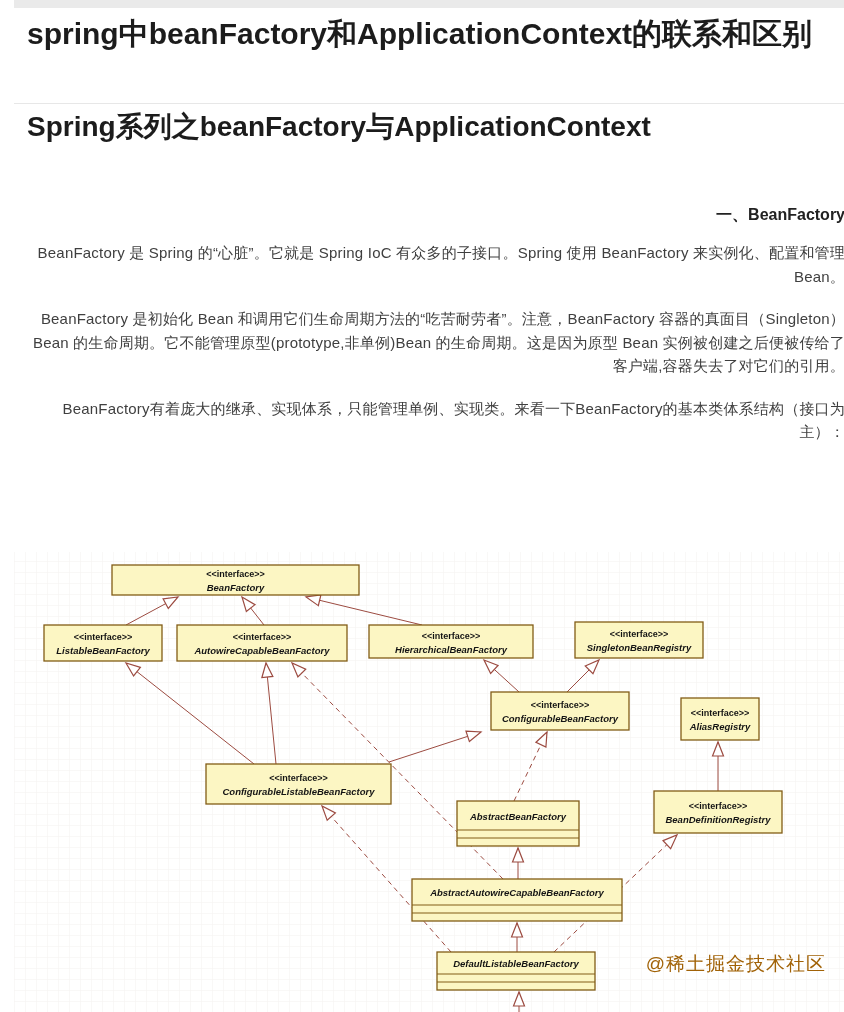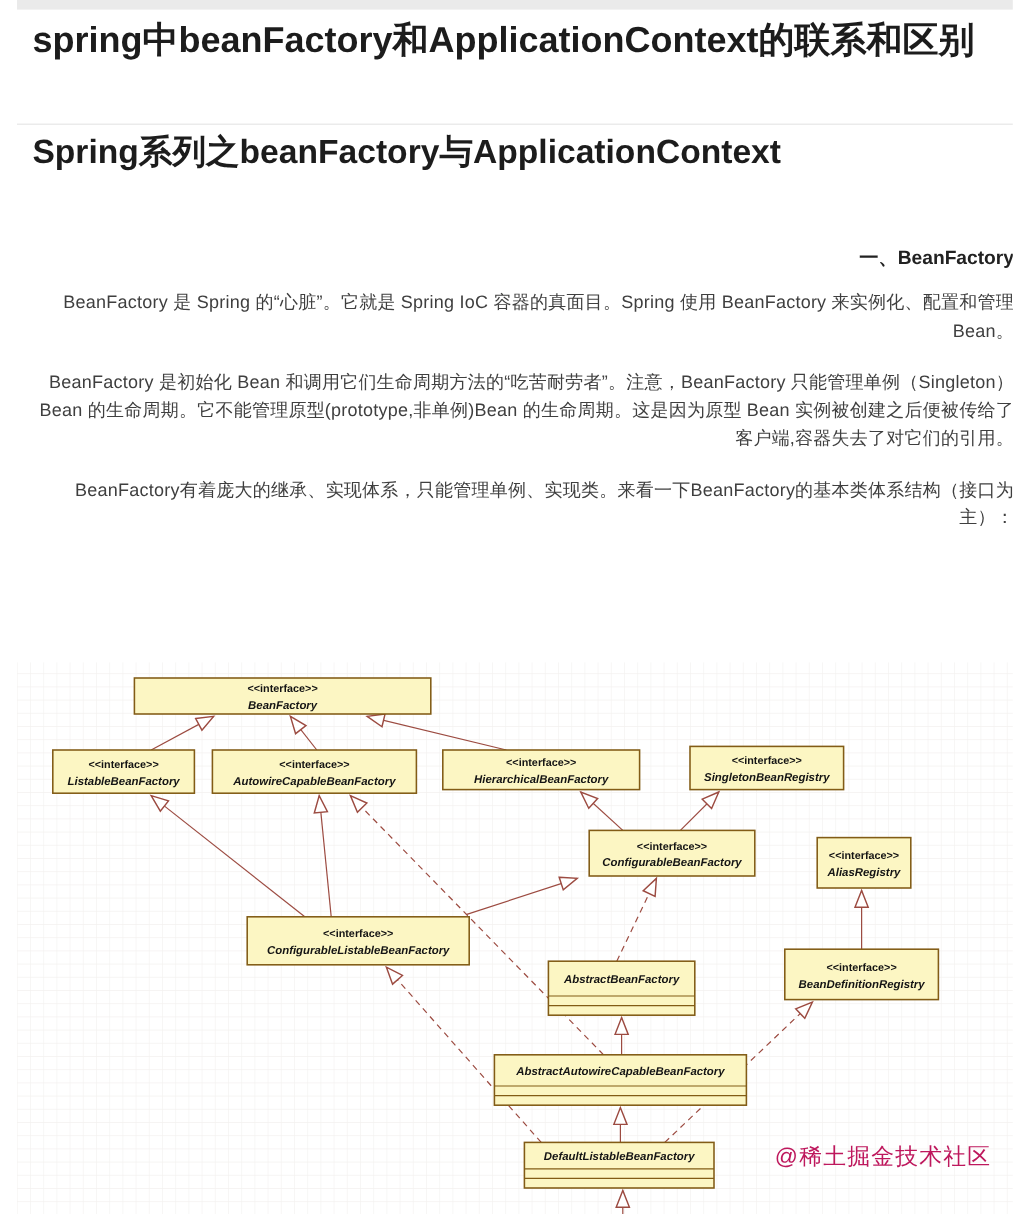--- a/index.html
+++ b/index.html
@@ -11,36 +11,36 @@
   .divider{position:absolute;top:103px;left:0;width:844px;border-top:1px solid #e7e7e7;}
   .subtitle{position:absolute;top:111px;left:13px;width:820px;margin:0;
             font-size:28px;line-height:32px;font-weight:700;color:#1c1c1c;}
   .article{position:absolute;top:205px;left:13px;width:818px;color:#3f3f3f;text-align:right;}
   .article h3{font-size:16px;font-weight:700;color:#222222;margin:0 0 15px 0;}
   .article p{font-size:15px;line-height:23.5px;margin:0 0 19px 0;letter-spacing:.2px;}
   #uml{position:absolute;left:0;top:0;width:844px;height:1012px;pointer-events:none;}
   #uml text{text-anchor:middle;fill:#141414;}
   #uml .stereo{font:700 9px "Liberation Sans",sans-serif;}
   #uml .cname{font:italic 700 9.5px "Liberation Sans",sans-serif;}
-  .watermark{position:absolute;top:951px;right:32px;font-size:19px;color:#be185d;letter-spacing:1px;}
+  .watermark{position:absolute;top:951px;right:32px;font-size:19px;color:#a16207;letter-spacing:1px;}
 </style>
 </head>
 <body>
 
 <div class="page">
   <div class="top-strip"></div>
 
   <h1 class="title">spring中beanFactory和ApplicationContext的联系和区别</h1>
   <div class="divider"></div>
   <h2 class="subtitle">Spring系列之beanFactory与ApplicationContext</h2>
 
   <div class="article">
     <h3>一、BeanFactory</h3>
-    <p>BeanFactory 是 Spring 的“心脏”。它就是 Spring IoC 容器的真面目。Spring 使用 BeanFactory 来实例化、配置和管理 Bean。</p>
-    <p>BeanFactory 是初始化 Bean 和调用它们生命周期方法的“吃苦耐劳者”。注意，BeanFactory 只能管理单例（Singleton）Bean 的生命周期。它不能管理原型(prototype,非单例)Bean 的生命周期。这是因为原型 Bean 实例被创建之后便被传给了客户端,容器失去了对它们的引用。</p>
+    <p>BeanFactory 是 Spring 的“心脏”。它就是 Spring IoC 有众多的子接口。Spring 使用 BeanFactory 来实例化、配置和管理 Bean。</p>
+    <p>BeanFactory 是初始化 Bean 和调用它们生命周期方法的“吃苦耐劳者”。注意，BeanFactory 容器的真面目（Singleton）Bean 的生命周期。它不能管理原型(prototype,非单例)Bean 的生命周期。这是因为原型 Bean 实例被创建之后便被传给了客户端,容器失去了对它们的引用。</p>
     <p>BeanFactory有着庞大的继承、实现体系，只能管理单例、实现类。来看一下BeanFactory的基本类体系结构（接口为主）：</p>
   </div>
 
   <svg id="uml" viewBox="0 0 844 1012">
       <defs>
         <pattern id="gridp" width="11" height="11" patternUnits="userSpaceOnUse">
           <path d="M11 0 H0 V11" fill="none" stroke="#f3f1ef" stroke-width="1"></path>
         </pattern>
         <marker id="tri" markerUnits="userSpaceOnUse" markerWidth="18" markerHeight="16" refX="16" refY="7" orient="auto">
           <path d="M2 1.5 L16 7 L2 12.5 Z" fill="#ffffff" stroke="#9c4b41" stroke-width="1.2"></path>

